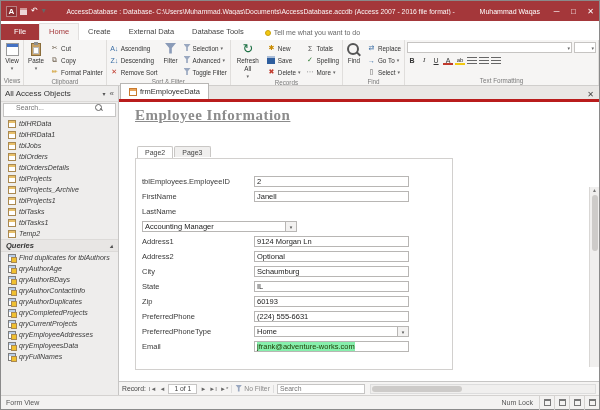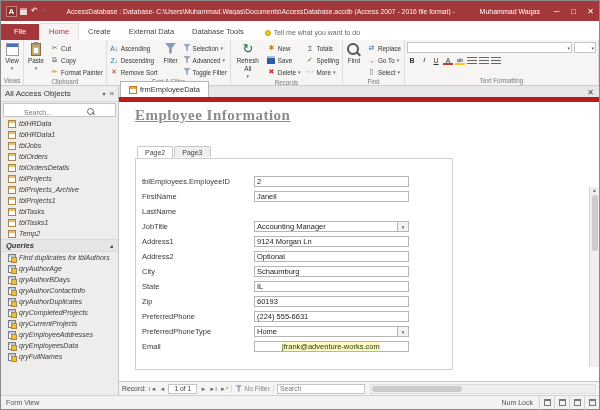--- a/index.html
+++ b/index.html
@@ -67,33 +67,33 @@
 
   
   .main{position:absolute;left:0;top:85px;right:0;bottom:14px;display:flex;}
 
   
   .navpane{width:118px;background:#eeedec;border-right:1px solid #c6c5c4;display:flex;flex-direction:column;overflow:hidden;}
   .nav-header{height:16px;display:flex;align-items:center;padding:0 4px;font-size:8px;color:#333;border-bottom:1px solid #dcdad8;}
   .nav-title{flex:1;white-space:nowrap;overflow:hidden;}
   .nav-ar{font-size:6px;margin-right:4px;color:#555;}
   .nav-sh{font-size:8px;color:#555;}
-  .nav-search{height:14px;margin:1px 2px;background:#fff;border:1px solid #c6c5c4;display:flex;align-items:flex-end;padding:0 20px;gap:2px;}
+  .nav-search{height:14px;margin:1px 2px;background:#fff;border:1px solid #c6c5c4;display:flex;align-items:flex-start;padding:0 12px;gap:2px;}
   .nav-search input{flex:1;border:none;outline:none;font-size:7px;color:#555;background:transparent;min-width:0;}
   .nav-list{flex:1;overflow:hidden;font-style:italic;}
   .nav-item{display:flex;align-items:center;height:11px;font-size:7px;color:#3a3a3a;white-space:nowrap;overflow:hidden;}
   .obj-icon{width:8px;height:8px;display:inline-block;margin:0 3px 0 7px;flex:none;background:#fff;border:1px solid #a98850;box-shadow:inset 0 2px 0 #e8c06a;}
   .obj-icon.qry{border-color:#7d7d7d;box-shadow:inset 0 2px 0 #b9cde8;position:relative;}
   .obj-icon.qry::after{content:'';position:absolute;right:-2px;bottom:-2px;width:4px;height:4px;background:#f0c030;border:1px solid #a98850;}
   .nav-section{display:flex;align-items:center;height:13px;font-size:7.5px;font-weight:bold;color:#333;padding:0 5px;border-top:1px solid #dcdad8;border-bottom:1px solid #dcdad8;background:#e8e6e4;}
   .nav-section .sec-ar{margin-left:auto;font-size:6px;color:#555;}
 
   
   .docwrap{flex:1;display:flex;flex-direction:column;min-width:0;}
-  .doc-tabs{height:16px;background:#e9e7e5;display:flex;align-items:flex-end;border-bottom:5px solid #b91c1c;}
+  .doc-tabs{height:16px;background:#e9e7e5;display:flex;align-items:flex-end;border-bottom:3px solid #b91c1c;}
   .doc-tab{background:#fff;border:1px solid #b8b6b4;border-bottom:none;height:16px;display:flex;align-items:center;gap:3px;padding:0 8px;font-size:7.5px;color:#333;margin-left:1px;}
   .form-ic{width:8px;height:8px;background:#fff;border:1px solid #c87a2e;box-shadow:inset 0 2px 0 #e9a45b;display:inline-block;}
   .doc-close{margin-left:auto;margin-right:5px;font-size:8px;color:#444;}
   .doc-body{flex:1;position:relative;background:#fff;margin-right:10px;overflow:hidden;}
   .vscroll{position:absolute;right:0;top:16px;bottom:0;width:10px;background:#f0efee;border-left:1px solid #d9d7d5;display:flex;flex-direction:column;align-items:center;font-size:5px;color:#777;}
   .vthumb{width:6px;height:56px;background:#cdcbc9;border-radius:3px;margin-top:2px;}
 
   .form-title{position:absolute;left:16px;top:5px;font-family:"Liberation Serif",serif;font-size:15px;font-weight:bold;color:#8c8c8c;text-decoration:underline;letter-spacing:.5px;}
   .tabctrl{position:absolute;left:16px;top:44px;width:318px;height:224px;}
   .ptabs{display:flex;margin-left:2px;position:relative;z-index:2;}
@@ -468,21 +468,20 @@
               <div class="frow">
                 <span class="flabel">FirstName</span>
                 <div class="fbox">
                   <span class="ftext">Janell</span>
                 </div>
               </div>
               <div class="frow">
                 <span class="flabel">LastName</span>
               </div>
               <div class="frow">
-                <span class="flabel">JobTitle</span>
                 <div class="fbox combo">
                   <span class="ftext">Accounting Manager</span>
                   <span class="combo-arrow">▾</span>
                 </div>
               </div>
               <div class="frow">
                 <span class="flabel">Address1</span>
                 <div class="fbox">
                   <span class="ftext">9124 Morgan Ln</span>
                 </div>
@@ -520,21 +519,21 @@
               <div class="frow">
                 <span class="flabel">PreferredPhoneType</span>
                 <div class="fbox combo">
                   <span class="ftext">Home</span>
                   <span class="combo-arrow">▾</span>
                 </div>
               </div>
               <div class="frow">
                 <span class="flabel">Email</span>
                 <div class="fbox">
-                  <span class="ftext" style="background: #fef9c3; color: rgb(29, 58, 0); margin-left: 25px;">jfrank@adventure-works.com</span>
+                  <span class="ftext" style="background: #86efac; color: rgb(29, 58, 0);">jfrank@adventure-works.com</span>
                 </div>
               </div>
             </div>
         </div>
       </div>
       <div class="vscroll" style="position:absolute;right:0;top:101px;bottom:28px;">
         <span>▲</span>
           <span class="vthumb"></span>
       </div>
 

